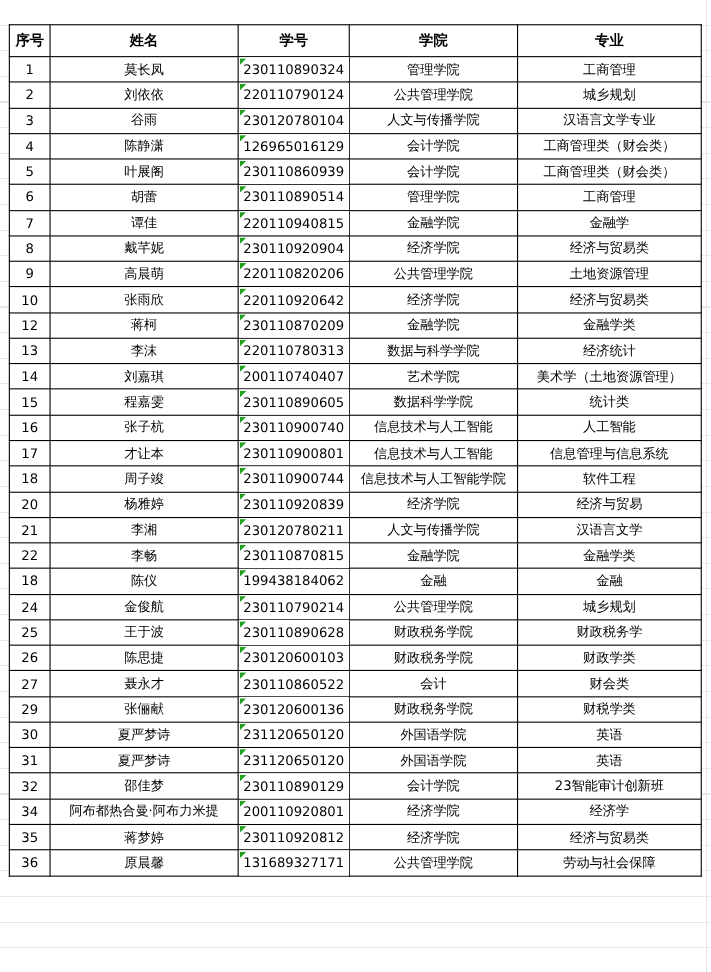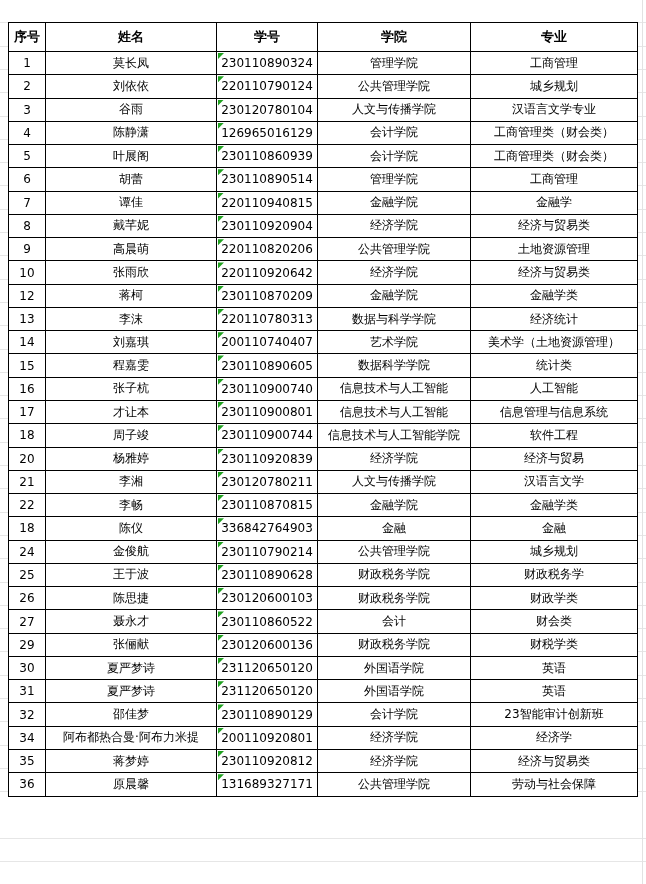--- a/index.html
+++ b/index.html
@@ -227,21 +227,21 @@
         <tr>
     <td>22</td>
     <td>李畅</td>
     <td class="id-cell"><span class="tri"></span><span>230110870815</span></td>
     <td>金融学院</td>
     <td>金融学类</td>
   </tr>
         <tr>
     <td>18</td>
     <td>陈仪</td>
-    <td class="id-cell"><span class="tri"></span><span>336842764903</span></td>
+    <td class="id-cell"><span class="tri"></span><span>199438184062</span></td>
     <td>金融</td>
     <td>金融</td>
   </tr>
         <tr>
     <td>24</td>
     <td>金俊航</td>
     <td class="id-cell"><span class="tri"></span><span>230110790214</span></td>
     <td>公共管理学院</td>
     <td>城乡规划</td>
   </tr>

